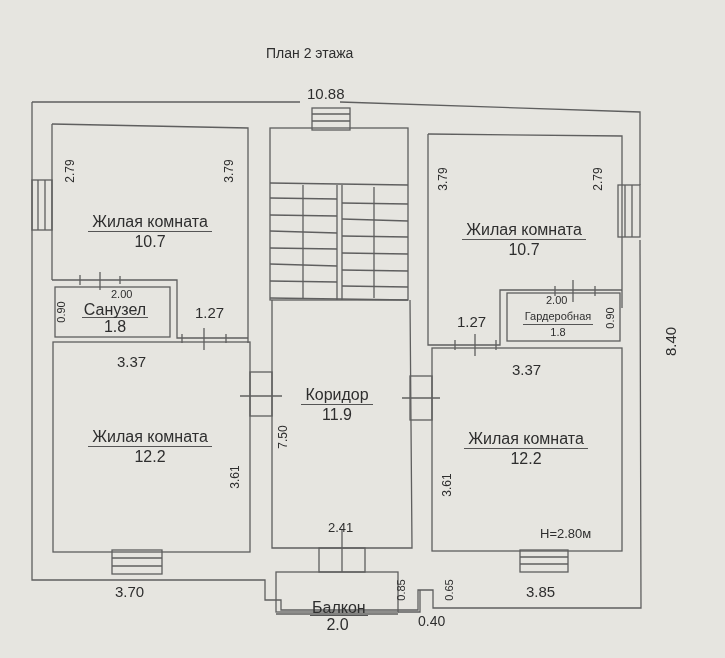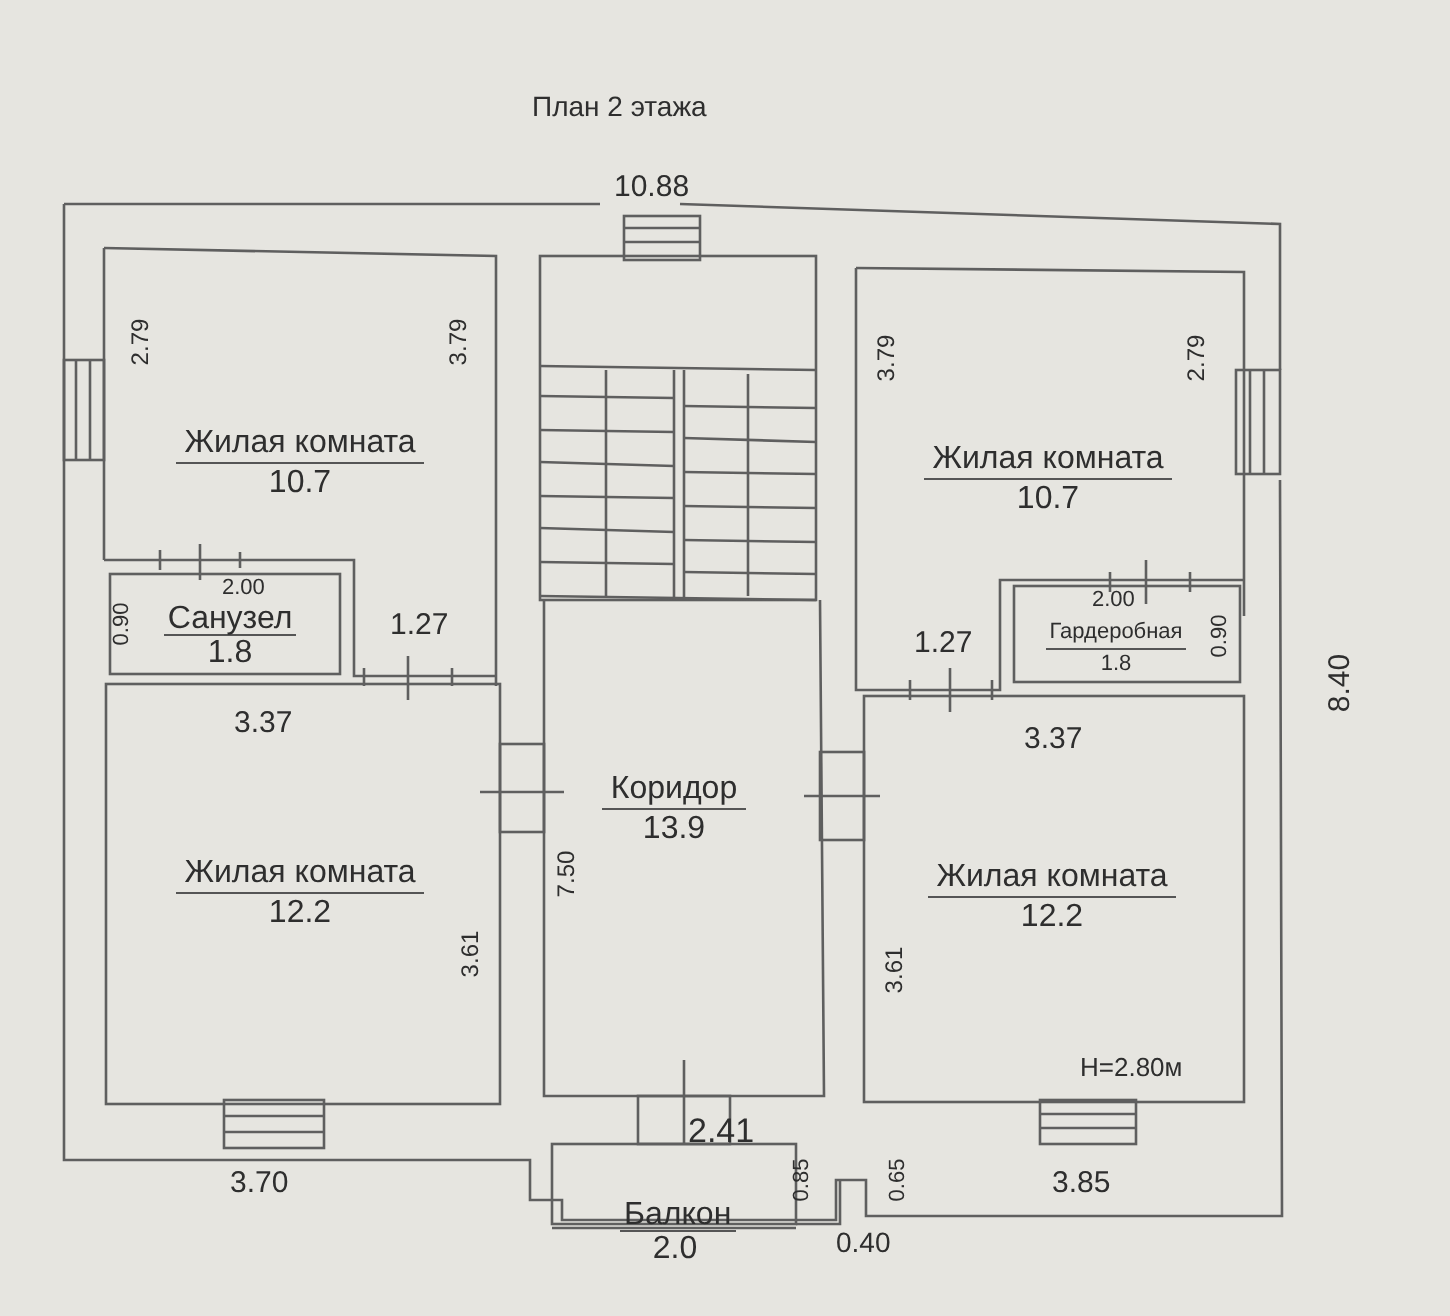--- a/index.html
+++ b/index.html
@@ -141,23 +141,23 @@
 <div class="lbl dim" style="left:117px; top:353px;">3.37</div>
 <div class="lbl dim-sm vert" style="left:215px; top:470px; width:40px; text-align:center;">3.61</div>
 <div class="lbl room-name" style="left:70px; top:428px; width:160px;">
   <span class="name">Жилая комната</span>
   <span class="area">12.2</span>
 </div>
 
 <div class="lbl dim-sm vert" style="left:263px; top:430px; width:40px; text-align:center;">7.50</div>
 <div class="lbl room-name" style="left:292px; top:386px; width:90px;">
   <span class="name">Коридор</span>
-  <span class="area">13.9</span>
+  <span class="area">11.9</span>
 </div>
-<div class="lbl dim-sm" style="left:344px; top:520px; font-size:17px;margin-top:36px;">2.41</div>
+<div class="lbl dim-sm" style="left:328px; top:520px; font-size:13px;">2.41</div>
 
 <div class="lbl dim-sm vert" style="left:423px; top:172px; width:40px; text-align:center;">3.79</div>
 <div class="lbl dim-sm vert" style="left:578px; top:172px; width:40px; text-align:center;">2.79</div>
 <div class="lbl room-name" style="left:444px; top:221px; width:160px;">
   <span class="name">Жилая комната</span>
   <span class="area">10.7</span>
 </div>
 
 <div class="lbl dim-sm" style="left:546px; top:294px; font-size:11px;">2.00</div>
 <div class="lbl dim-sm vert" style="left:595px; top:312px; width:30px; text-align:center; font-size:11px;">0.90</div>

